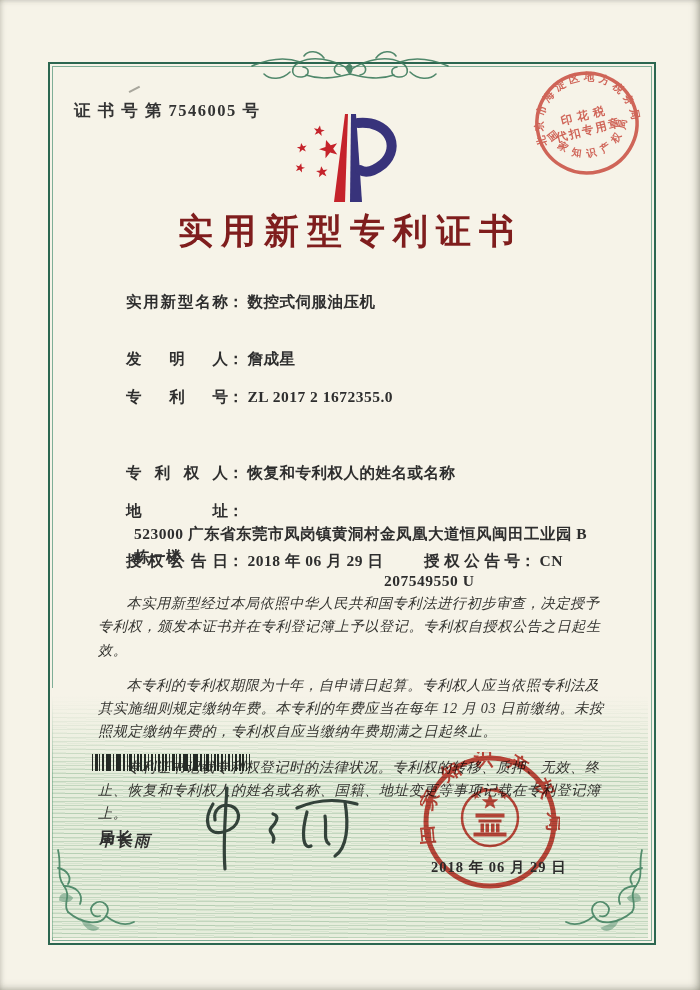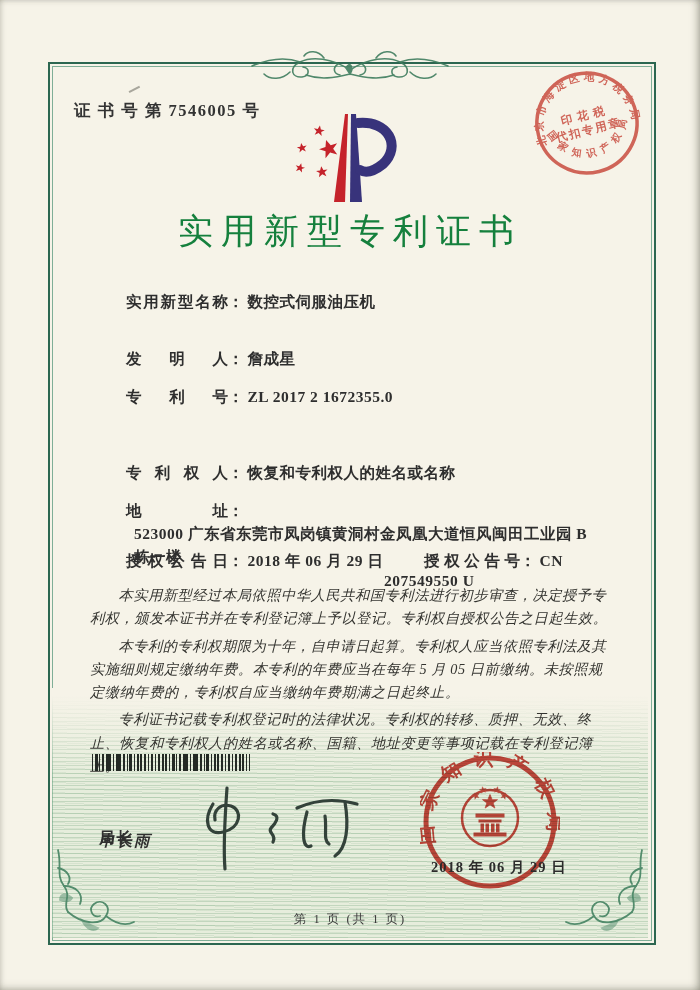--- a/index.html
+++ b/index.html
@@ -11,32 +11,32 @@
                    inset 0 4px 6px -4px rgba(120,120,105,.3);}
   .frame{position:absolute;left:48px;top:62px;width:604px;height:879px;border:2px solid #2c6650;}
   .frame-inner{position:absolute;left:2px;top:2px;right:2px;bottom:2px;border:1px solid #7fae97;}
   .guilloche{position:absolute;left:52px;top:688px;width:596px;height:250px;
       background-color:rgba(206,228,199,.38);
       background-image:repeating-linear-gradient(0deg,rgba(110,162,120,.30) 0 1px,rgba(110,162,120,0) 1px 4px),
                        repeating-linear-gradient(3deg,rgba(110,162,120,.14) 0 1px,rgba(110,162,120,0) 1px 5px);}
   .guilloche .fade{position:absolute;left:0;top:0;width:100%;height:90px;
       background:linear-gradient(to bottom,#f6f3e8 8%,rgba(246,243,232,0));}
   .cert-no{position:absolute;left:74px;top:100px;font-size:16.5px;color:#333;letter-spacing:1.5px;font-weight:600;}
-  .title{position:absolute;left:0;top:208px;width:700px;text-align:center;font-size:35px;font-weight:400;
-         color:#15803d;letter-spacing:8px;}
+  .title{position:absolute;left:0;top:208px;width:700px;text-align:center;font-size:35px;font-weight:700;
+         color:#7f1d1d;letter-spacing:8px;}
   .frow{position:absolute;left:86px;font-size:15.5px;font-weight:600;color:#2e2e2e;width:530px;}
   .lbl{display:inline-block;width:102px;text-align:justify;text-align-last:justify;-moz-text-align-last:justify;vertical-align:top;margin-left:40px;}
   .colon{display:inline-block;margin:0 4px 0 0;}
   .val{letter-spacing:.5px;}
   .addr{display:inline-block;width:470px;vertical-align:top;line-height:23px;margin-left:48px;}
   .pair2{position:absolute;left:298px;top:0;}
   .pair2 .lbl{width:96px;}
   .paras{position:absolute;left:86px;top:580px;width:532px;font-size:14.2px;line-height:23.3px;
          color:#33332f;font-style:italic;letter-spacing:.6px;}
-  .paras p{margin:4px;text-indent:2em;}
+  .paras p{margin:12px;text-indent:2em;}
   .barcode{position:absolute;left:92px;top:754px;width:158px;height:17px;
       background-image:repeating-linear-gradient(90deg,#242a25 0 1.5px,transparent 1.5px 3.5px),
                        repeating-linear-gradient(90deg,#242a25 0 1px,transparent 1px 7px),
                        repeating-linear-gradient(90deg,transparent 0 4px,#242a25 4px 6px,transparent 6px 11px);}
   .signer-title{position:absolute;left:99px;top:828px;font-size:15.5px;color:#2f2f2f;letter-spacing:2px;font-weight:600;}
   .signer-name{position:absolute;left:99px;top:831px;font-size:15.5px;color:#2f2f2f;letter-spacing:2px;font-weight:600;font-style:italic;}
   .sig{position:absolute;left:185px;top:786px;}
   .seal{position:absolute;left:420px;top:752px;opacity:.92;mix-blend-mode:multiply;}
   .seal-date{position:absolute;left:431px;top:858px;font-size:14.5px;color:#2b2b2b;letter-spacing:1px;font-weight:600;z-index:6;}
   .stamp{position:absolute;left:531px;top:67px;transform:rotate(-14deg);opacity:.88;mix-blend-mode:multiply;}
@@ -135,21 +135,21 @@
   </div>
   <div class="frow" style="top:551px">
     <span class="lbl">授权公告日</span><span class="colon">：</span><span class="val">2018 年 06 月 29 日</span>
     <span class="pair2">
       <span class="lbl">授权公告号</span><span class="colon">：</span><span class="val">CN 207549550 U</span>
     </span>
   </div>
 
   <div class="paras">
     <p>本实用新型经过本局依照中华人民共和国专利法进行初步审查，决定授予专利权，颁发本证书并在专利登记簿上予以登记。专利权自授权公告之日起生效。</p>
-    <p>本专利的专利权期限为十年，自申请日起算。专利权人应当依照专利法及其实施细则规定缴纳年费。本专利的年费应当在每年 5 月 05 日前缴纳。未按照规定缴纳年费的，专利权自应当缴纳年费期满之日起终止。</p>
+    <p>本专利的专利权期限为十年，自申请日起算。专利权人应当依照专利法及其实施细则规定缴纳年费。本专利的年费应当在每年 12 月 03 日前缴纳。未按照规定缴纳年费的，专利权自应当缴纳年费期满之日起终止。</p>
     <p>专利证书记载专利权登记时的法律状况。专利权的转移、质押、无效、终止、恢复和专利权人的姓名或名称、国籍、地址变更等事项记载在专利登记簿上。</p>
   </div>
 
   <div class="barcode"></div>
 
   <div class="signer-title">局长</div>
   <div class="signer-name">申长雨</div>
 
   <svg class="sig" width="180" height="85" viewBox="0 0 180 85">
     <g stroke="#33423a" stroke-width="3.2" fill="none" stroke-linecap="round" stroke-linejoin="round">
@@ -198,15 +198,14 @@
     <text font-size="10.5" font-weight="700" fill="#d2554b" letter-spacing="4" font-family="'Liberation Serif','DejaVu Serif',serif">
       <textPath href="#stampTop" startOffset="50%" text-anchor="middle">北京市海淀区地方税务局</textPath>
     </text>
     <text x="56" y="52" text-anchor="middle" font-size="11.5" font-weight="700" fill="#d2554b" letter-spacing="5" font-family="'Liberation Serif','DejaVu Serif',serif">印花税</text>
     <text x="56" y="67" text-anchor="middle" font-size="11.5" font-weight="700" fill="#d2554b" letter-spacing="2" font-family="'Liberation Serif','DejaVu Serif',serif">代扣专用章</text>
     <text font-size="10" font-weight="700" fill="#d2554b" letter-spacing="6" font-family="'Liberation Serif','DejaVu Serif',serif">
       <textPath href="#stampBottom" startOffset="50%" text-anchor="middle">国家知识产权局</textPath>
     </text>
   </svg>
 
-  <div class="footer">第 1 页 (共 1 页)</div>
 
 </div>
 
 </body></html>

